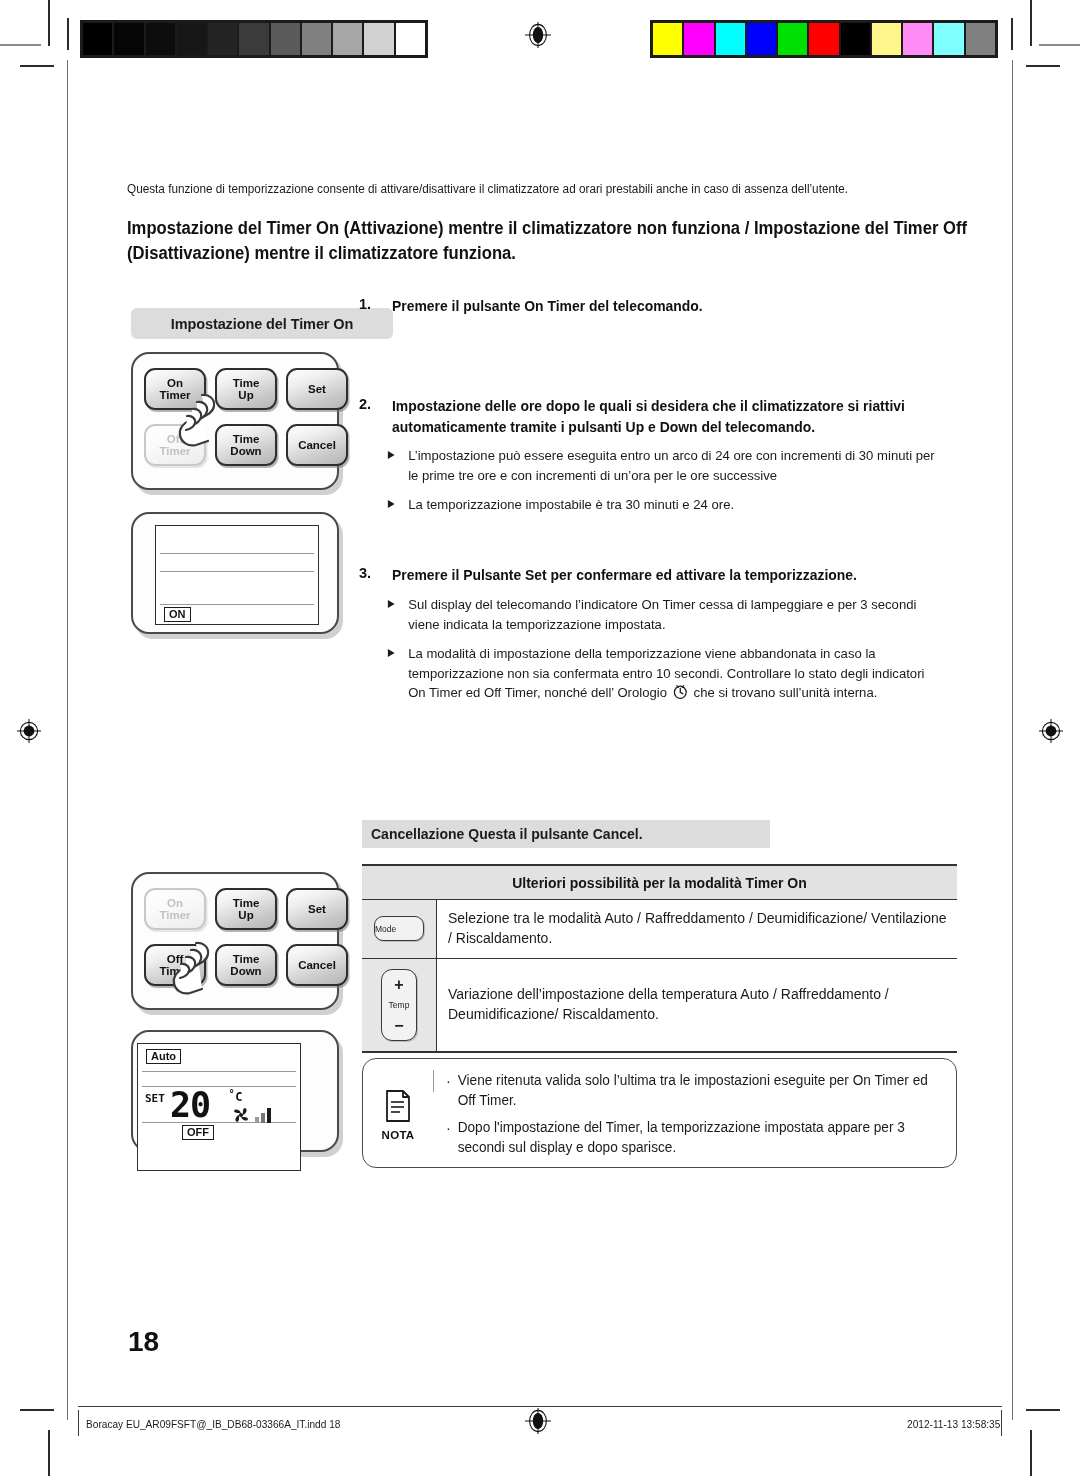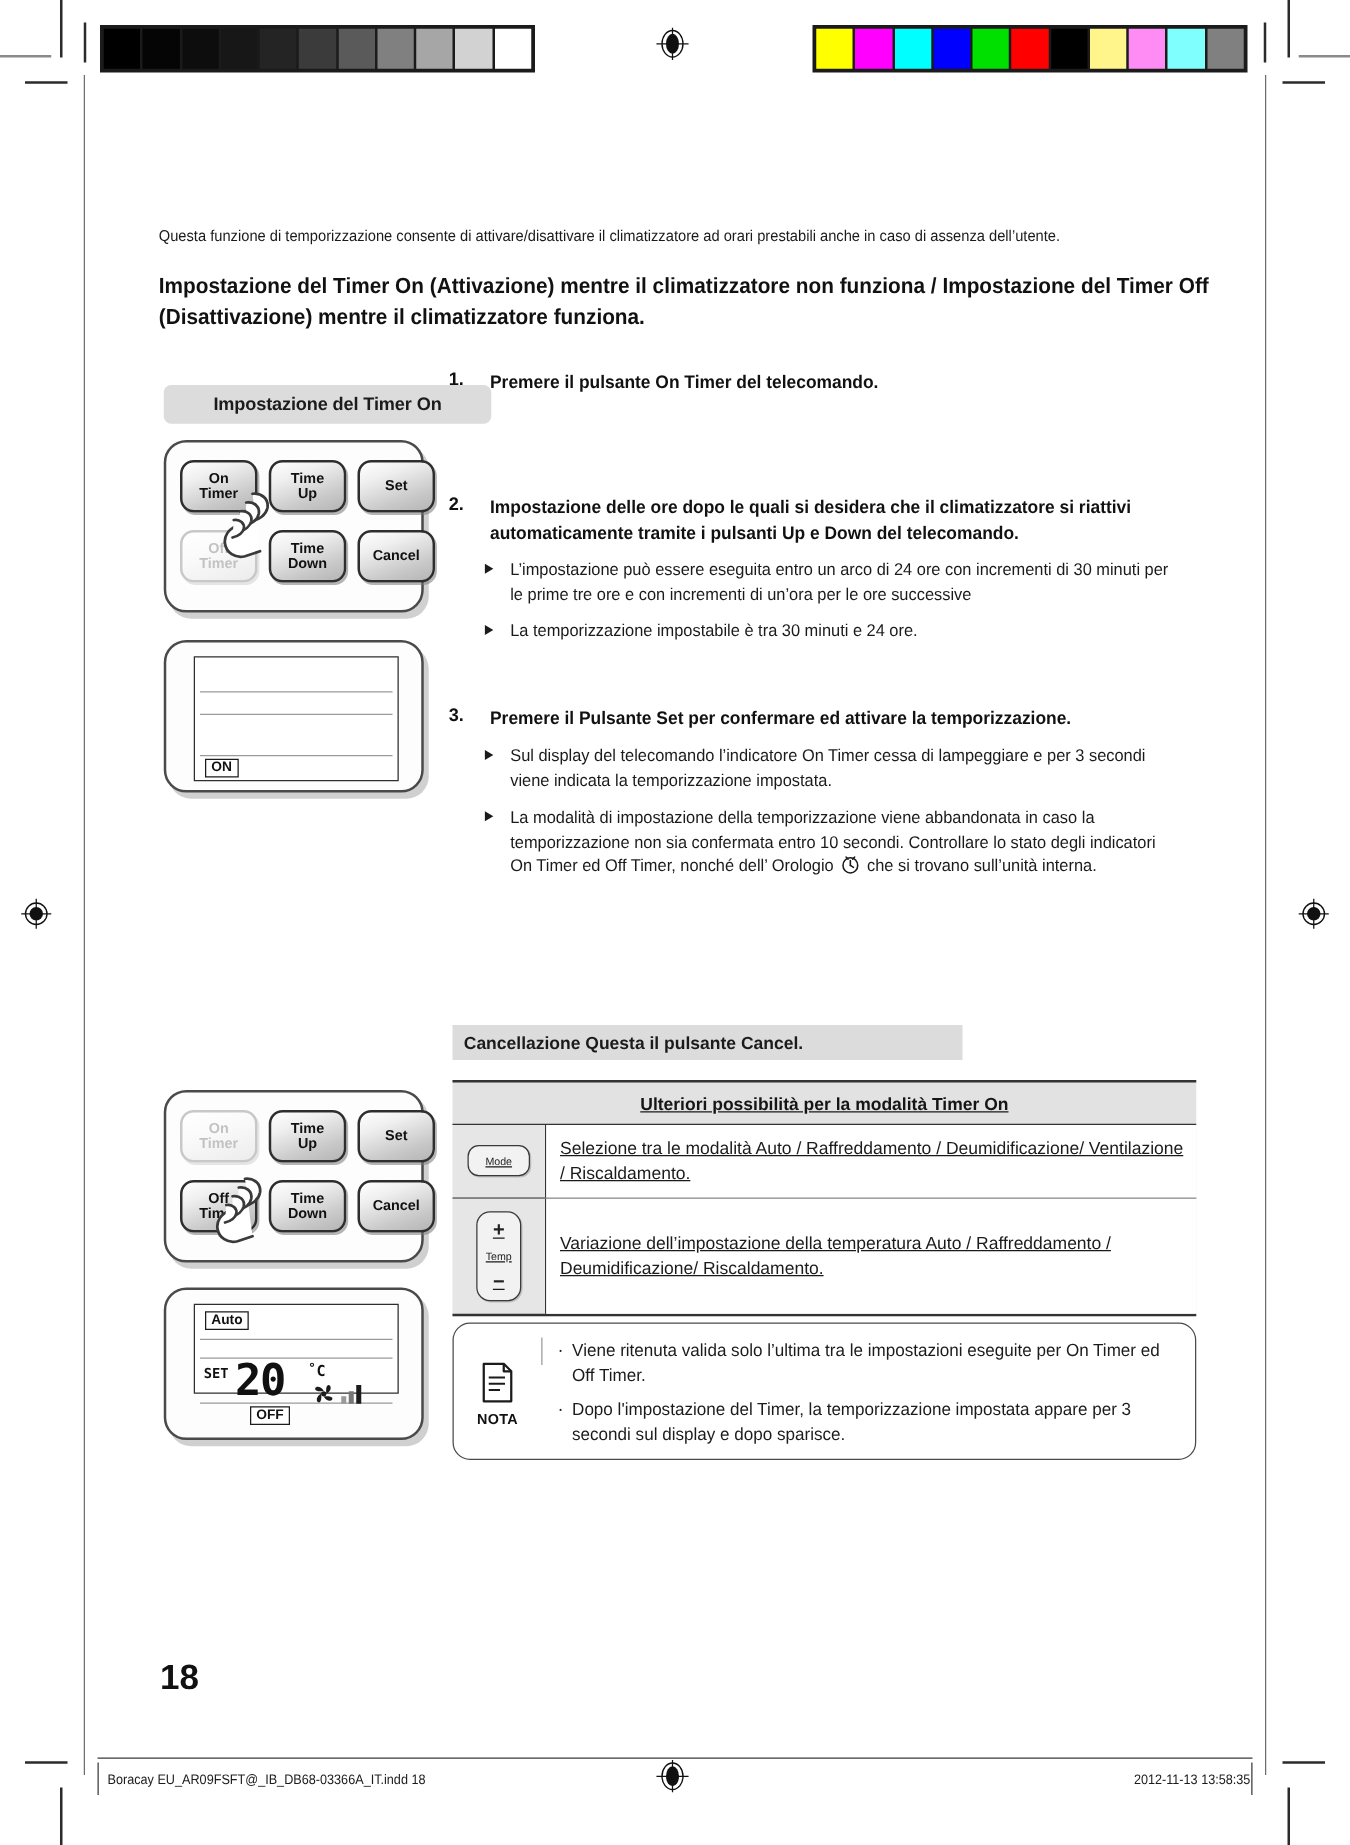--- a/index.html
+++ b/index.html
@@ -112,36 +112,36 @@
   .bl .tri{position:absolute;left:3px;top:4.5px;width:0;height:0;
     border-left:7px solid #1b1b1b;border-top:4.6px solid transparent;border-bottom:4.6px solid transparent;}
 
   .clockicon{display:inline-block;vertical-align:-3px;margin:0 2px;}
 
   
   .cancelbar{
     position:absolute;background:#dcdcdc;display:flex;align-items:center;
     font-size:14px;font-weight:bold;color:#1b1b1b;padding-left:9px;box-sizing:border-box;
   }
-  .tbl{position:absolute;box-sizing:border-box;text-decoration:underline;}
+  .tbl{position:absolute;box-sizing:border-box;}
   .tbl-head{
     background:#e2e2e2;border-top:2.2px solid #333;border-bottom:1.6px solid #333;
     display:flex;align-items:center;justify-content:center;
     font-size:14px;font-weight:bold;color:#151515;height:36px;box-sizing:border-box;
   }
   .tbl-row{display:flex;background:#e6e6e6;border-bottom:1.6px solid #333;box-sizing:border-box;}
   .tbl-row:last-child{border-bottom:2.2px solid #333;}
   .cell-icon{width:75px;flex:none;border-right:1.6px solid #333;
     display:flex;align-items:center;justify-content:center;box-sizing:border-box;}
   .cell-txt{flex:1;background:#ffffff;padding:9px 10px 9px 11px;
     font-size:14px;line-height:1.42;color:#1b1b1b;box-sizing:border-box;
     transform-origin:left top;}
   .modebtn{
     width:50px;height:25px;border:1.8px solid #3a3a3a;border-radius:9px;background:#f2f2f2;
-    display:flex;align-items:center;justify-content:center;font-size:8.5px;color:#222;
+    display:flex;align-items:center;font-size:8.5px;color:#222;
     box-shadow:1px 1px 0 rgba(160,160,160,.6);box-sizing:border-box;
   }
   .tempbtn{
     width:36px;height:72px;border:1.8px solid #3a3a3a;border-radius:11px;background:#f2f2f2;
     display:flex;flex-direction:column;align-items:center;justify-content:space-around;
     font-size:8.5px;color:#222;padding:4px 0;
     box-shadow:1px 1px 0 rgba(160,160,160,.6);box-sizing:border-box;
   }
   .tempbtn .pm{font-size:16px;font-weight:bold;line-height:.7;}
 
@@ -381,21 +381,21 @@
           <path d="M33 5 C40 4 46 9 45 16 C44 22 38 26 32 27 L20 31 C14 33 10 39 11 45 C12 52 19 57 27 55 L39 51"></path>
           <path d="M28 12 C34 11 39 15 38 21 C37 26 32 29 27 30"></path>
           <path d="M23 19 C29 18 33 22 32 27 C31 31 27 34 23 35"></path>
           <path d="M18 26 C23 25 27 29 26 33 C25 37 21 39 17 40"></path>
         </g>
       </svg>
     </div>
   </div>
 
   <div class="lcdbox" style="left:131px;top:1030px;width:208px;height:122px;">
-    <div class="lcd" style="left:22px;top:11px;width:164px;height:72px;padding-left:32px;">
+    <div class="lcd" style="left:4px;top:11px;width:164px;height:128px;padding-left:32px;">
       <div class="tagbox" style="left:8px;top:5px;">Auto</div>
       <div class="lcd-line" style="top:27px;"></div>
       <div class="lcd-line" style="top:42px;"></div>
       <div class="lcd-line" style="top:78px;"></div>
       <div class="seg" style="left:7px;top:48px;font-size:11px;">SET</div>
       <div class="seg" style="left:32px;top:44px;font-size:35px;letter-spacing:-1px;line-height:1;">20</div>
       <div class="seg" style="left:90px;top:46px;font-size:12px;">˚C</div>
       <div style="position:absolute;left:94px;top:62px;">
         <svg width="46" height="18" viewBox="0 0 46 18">
           <g fill="#1b1b1b">

